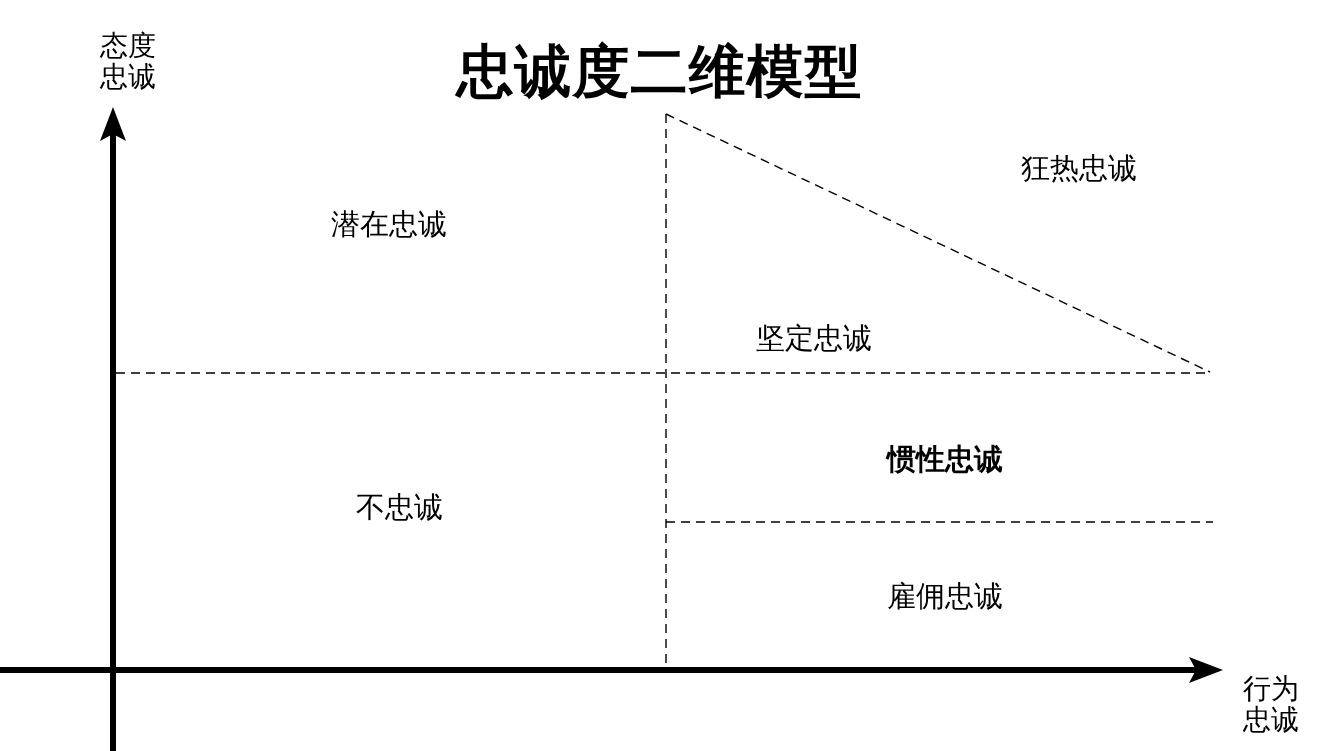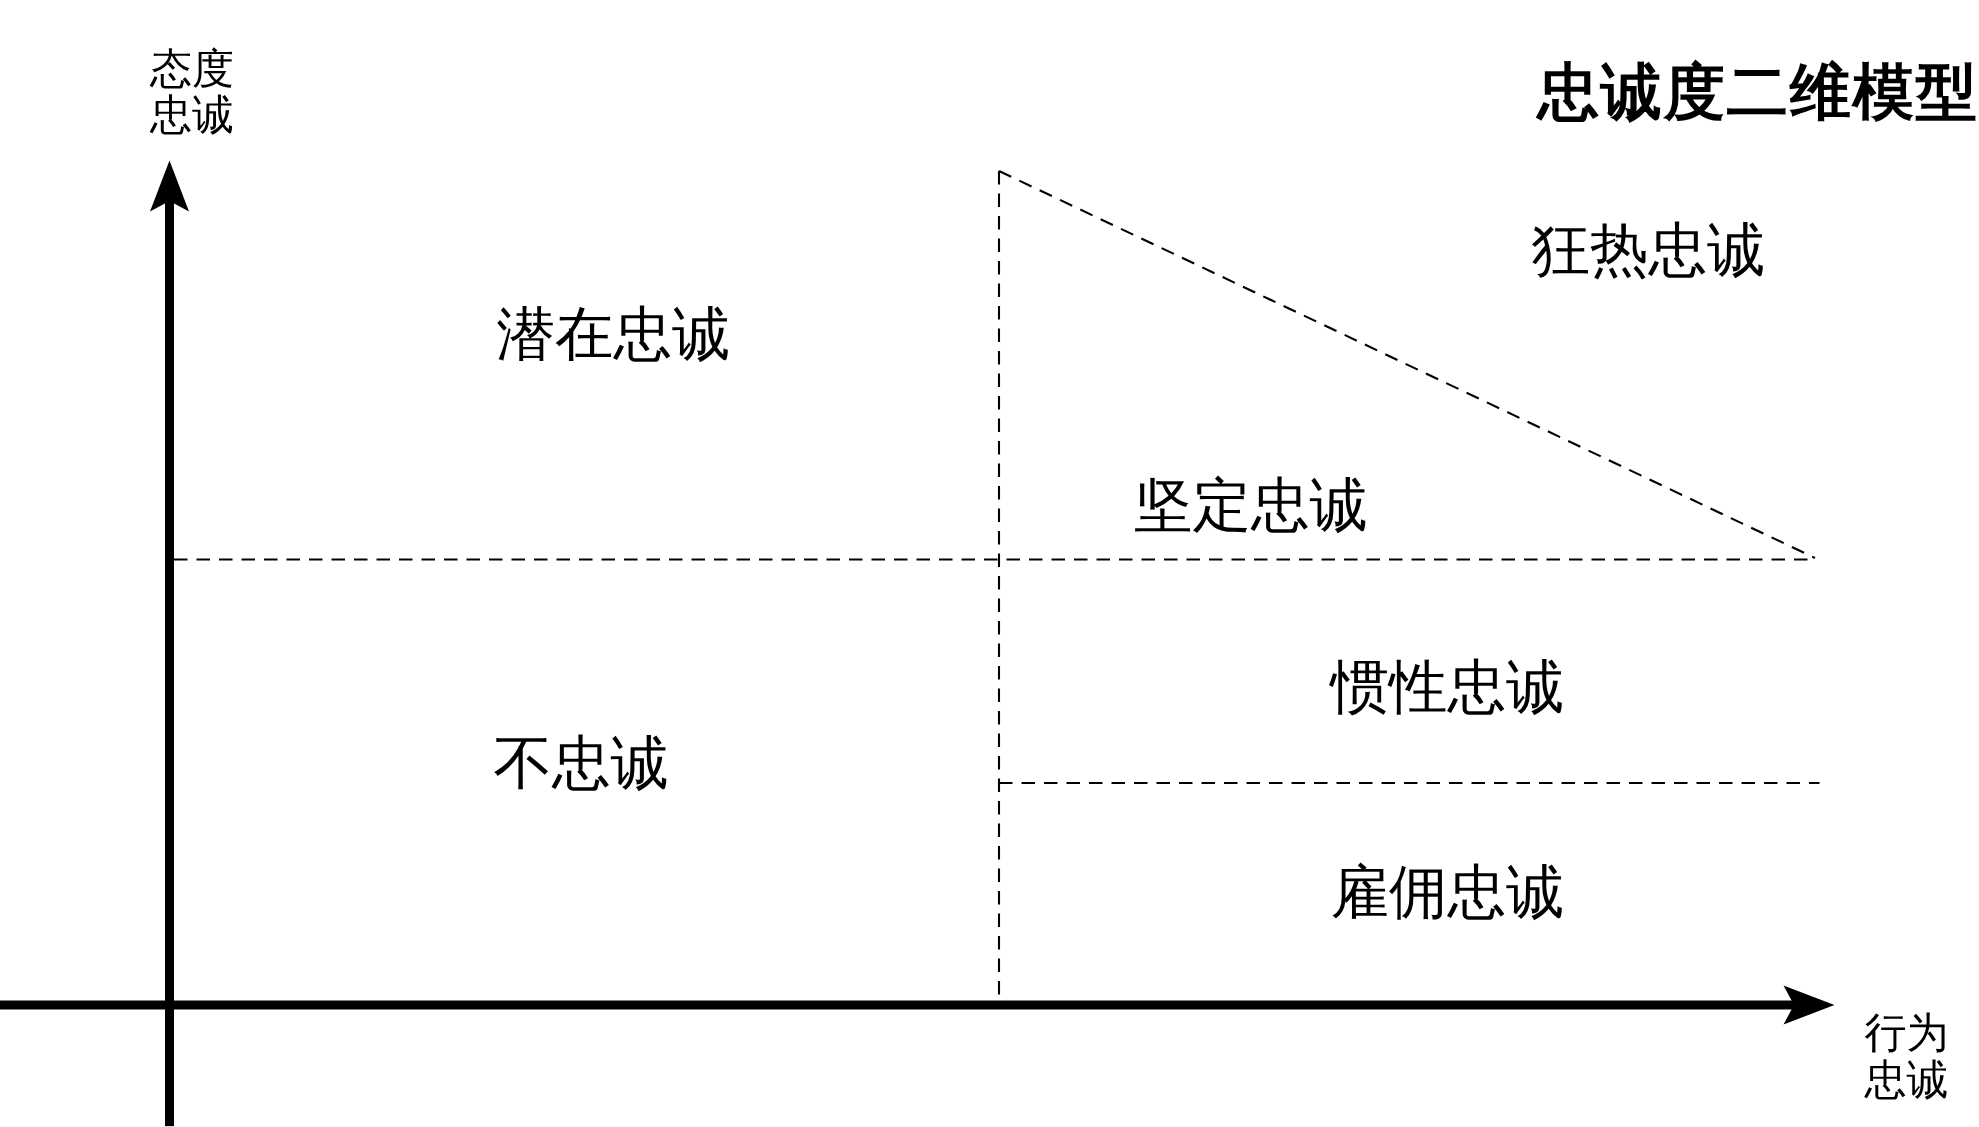--- a/index.html
+++ b/index.html
@@ -23,46 +23,46 @@
     left: 0;
     top: 0;
     width: 1319px;
     height: 751px;
   }
   .diagram-title {
     position: absolute;
     left: 0;
     right: 0;
     top: 34px;
-    text-align: right;
-    font-size: 41px;
+    text-align: center;
+    font-size: 57px;
     font-weight: bold;
     letter-spacing: 1px;
     white-space: nowrap;
   }
   .axis-label {
     position: absolute;
     font-size: 28px;
     line-height: 31px;
     white-space: nowrap;
   }
   .y-axis-label { left: 84px; top: 30px; margin-left: 16px; }
   .x-axis-label { left: 1243px; top: 673px; }
   .region-label {
     position: absolute;
-    font-size: 39px;
+    font-size: 29px;
     line-height: 30px;
     white-space: nowrap;
   }
   .region-latent    { left: 331px;  top: 209px; }
   .region-fanatic   { left: 1021px; top: 153px; }
   .region-steadfast { left: 756px;  top: 279px; margin-top: 44px; }
-  .region-inertial  { left: 887px;  top: 444px; }
+  .region-inertial  { left: 887px;  top: 444px; font-weight: bold; }
   .region-mercenary { left: 887px;  top: 581px; }
-  .region-disloyal  { left: 329px;  top: 495px; }
+  .region-disloyal  { left: 356px;  top: 495px; font-family: Liberation Mono, monospace; }
 </style>
 </head>
 <body>
 
 <div class="canvas">
 
   <svg class="lines-svg" viewBox="0 0 1319 751">
 
     <line x1="113" y1="130" x2="113" y2="751" stroke="#000000" stroke-width="6"></line>
     <polygon points="113,107 100,141 113,134 126,141" fill="#000000"></polygon>

